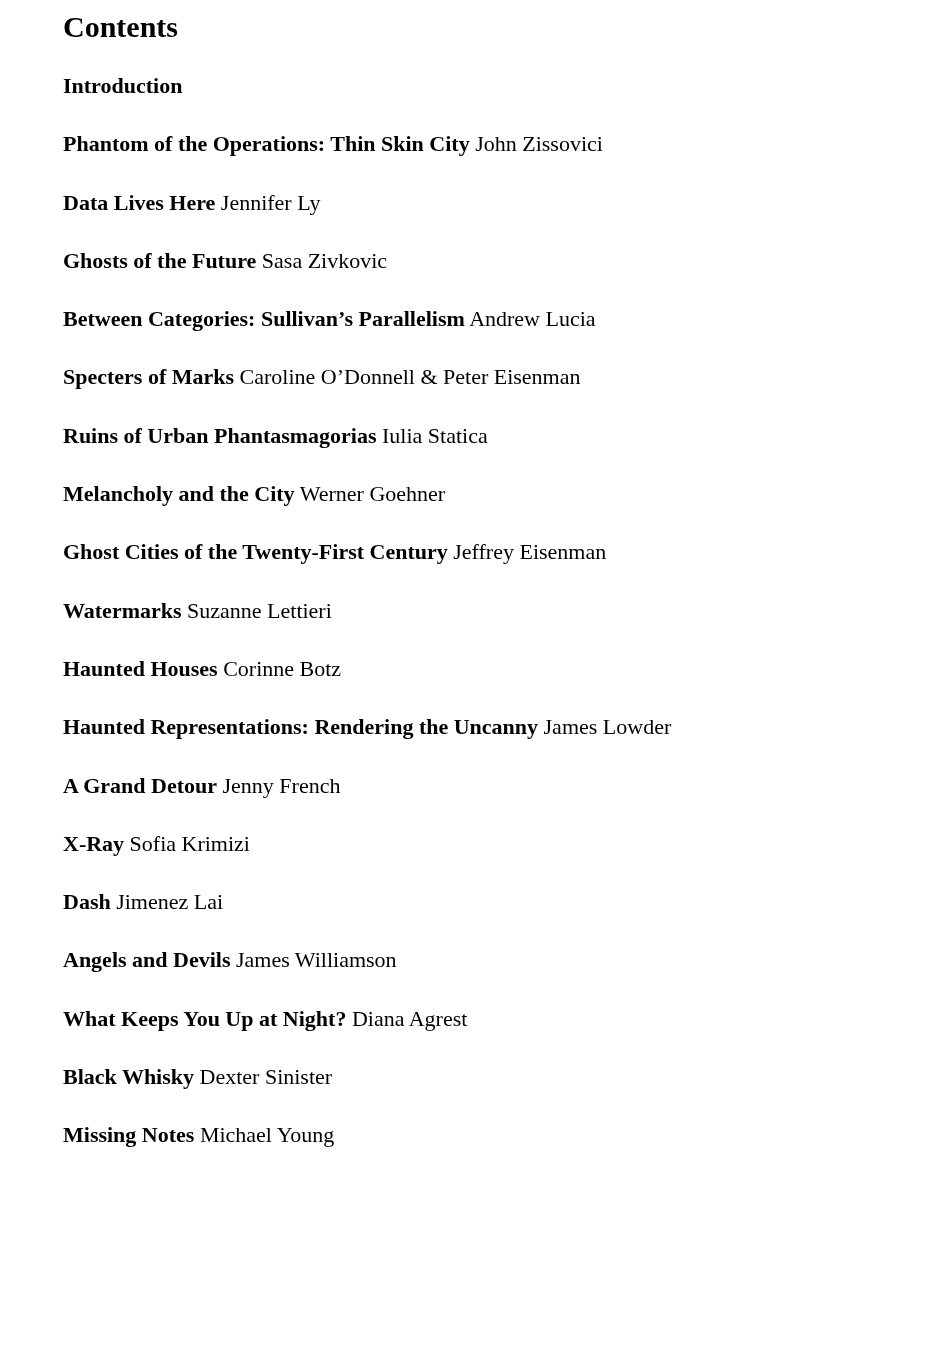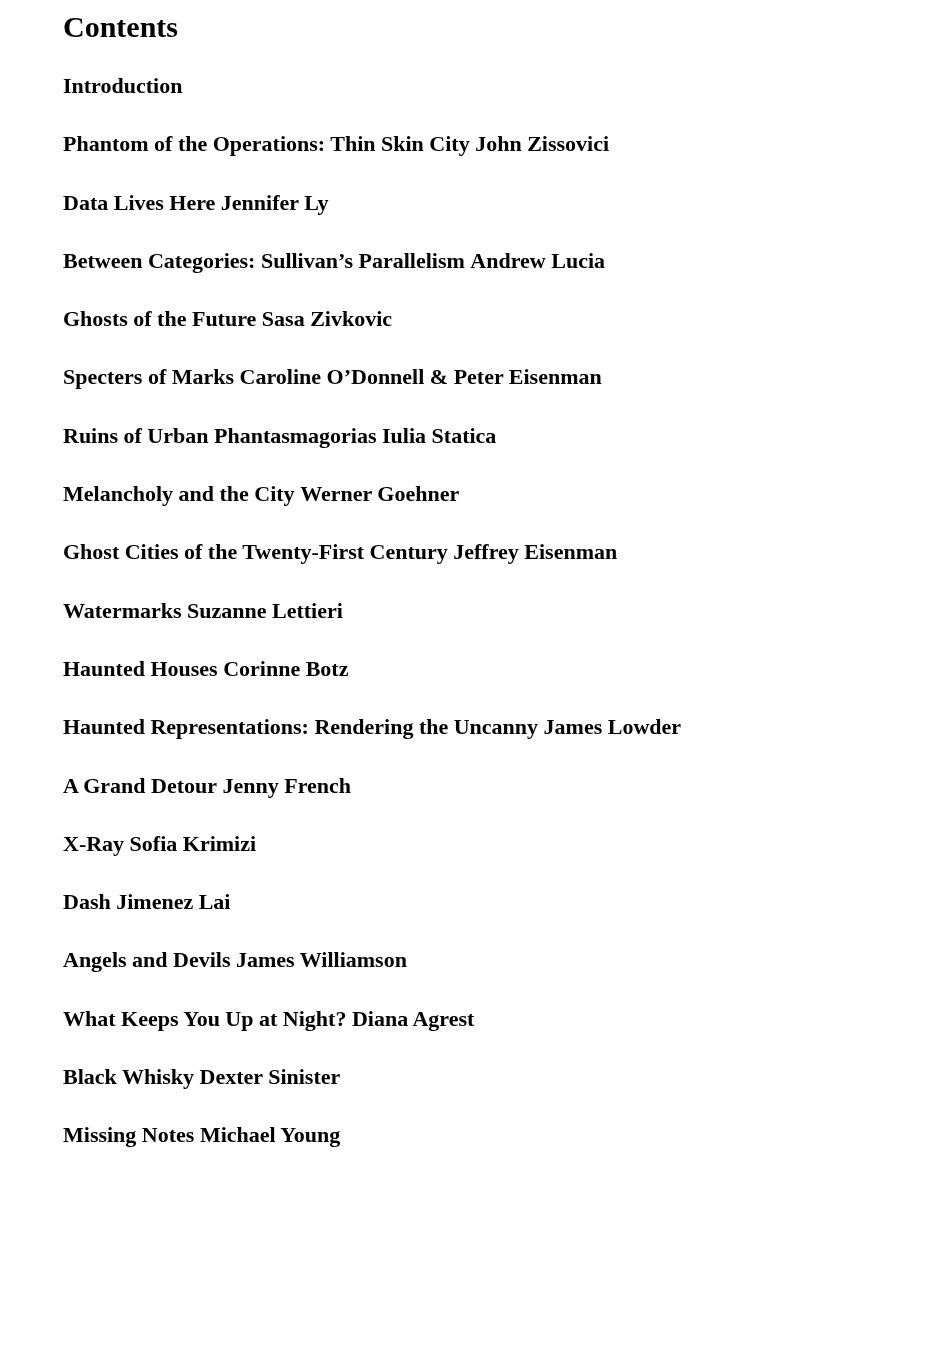--- a/index.html
+++ b/index.html
@@ -31,34 +31,34 @@
   p.entry {
     margin: 0;
     font-size: 22px;
     line-height: 58.3px;
     white-space: nowrap;
   }
   .entry-title {
     font-weight: bold;
   }
   .entry-authors {
-    font-weight: bold;
+    font-weight: normal;
   }
 </style>
 </head>
 <body>
 
 <div class="page">
   <h1 class="contents-heading">Contents</h1>
   <div class="toc-list" id="toc-list">
       <p class="entry"><span class="entry-title">Introduction</span></p>
       <p class="entry"><span class="entry-title">Phantom of the Operations: Thin Skin City</span> <span class="entry-authors">John Zissovici</span></p>
       <p class="entry"><span class="entry-title">Data Lives Here</span> <span class="entry-authors">Jennifer Ly</span></p>
+      <p class="entry"><span class="entry-title">Ghosts of the Future</span> <span class="entry-authors">Sasa Zivkovic</span></p>
       <p class="entry"><span class="entry-title">Between Categories: Sullivan’s Parallelism</span> <span class="entry-authors">Andrew Lucia</span></p>
-      <p class="entry"><span class="entry-title">Ghosts of the Future</span> <span class="entry-authors">Sasa Zivkovic</span></p>
       <p class="entry"><span class="entry-title">Specters of Marks</span> <span class="entry-authors">Caroline O’Donnell &amp; Peter Eisenman</span></p>
       <p class="entry"><span class="entry-title">Ruins of Urban Phantasmagorias</span> <span class="entry-authors">Iulia Statica</span></p>
       <p class="entry"><span class="entry-title">Melancholy and the City</span> <span class="entry-authors">Werner Goehner</span></p>
       <p class="entry"><span class="entry-title">Ghost Cities of the Twenty-First Century</span> <span class="entry-authors">Jeffrey Eisenman</span></p>
       <p class="entry"><span class="entry-title">Watermarks</span> <span class="entry-authors">Suzanne Lettieri</span></p>
       <p class="entry"><span class="entry-title">Haunted Houses</span> <span class="entry-authors">Corinne Botz</span></p>
       <p class="entry"><span class="entry-title">Haunted Representations: Rendering the Uncanny</span> <span class="entry-authors">James Lowder</span></p>
       <p class="entry"><span class="entry-title">A Grand Detour</span> <span class="entry-authors">Jenny French</span></p>
       <p class="entry"><span class="entry-title">X-Ray</span> <span class="entry-authors">Sofia Krimizi</span></p>
       <p class="entry"><span class="entry-title">Dash</span> <span class="entry-authors">Jimenez Lai</span></p>

